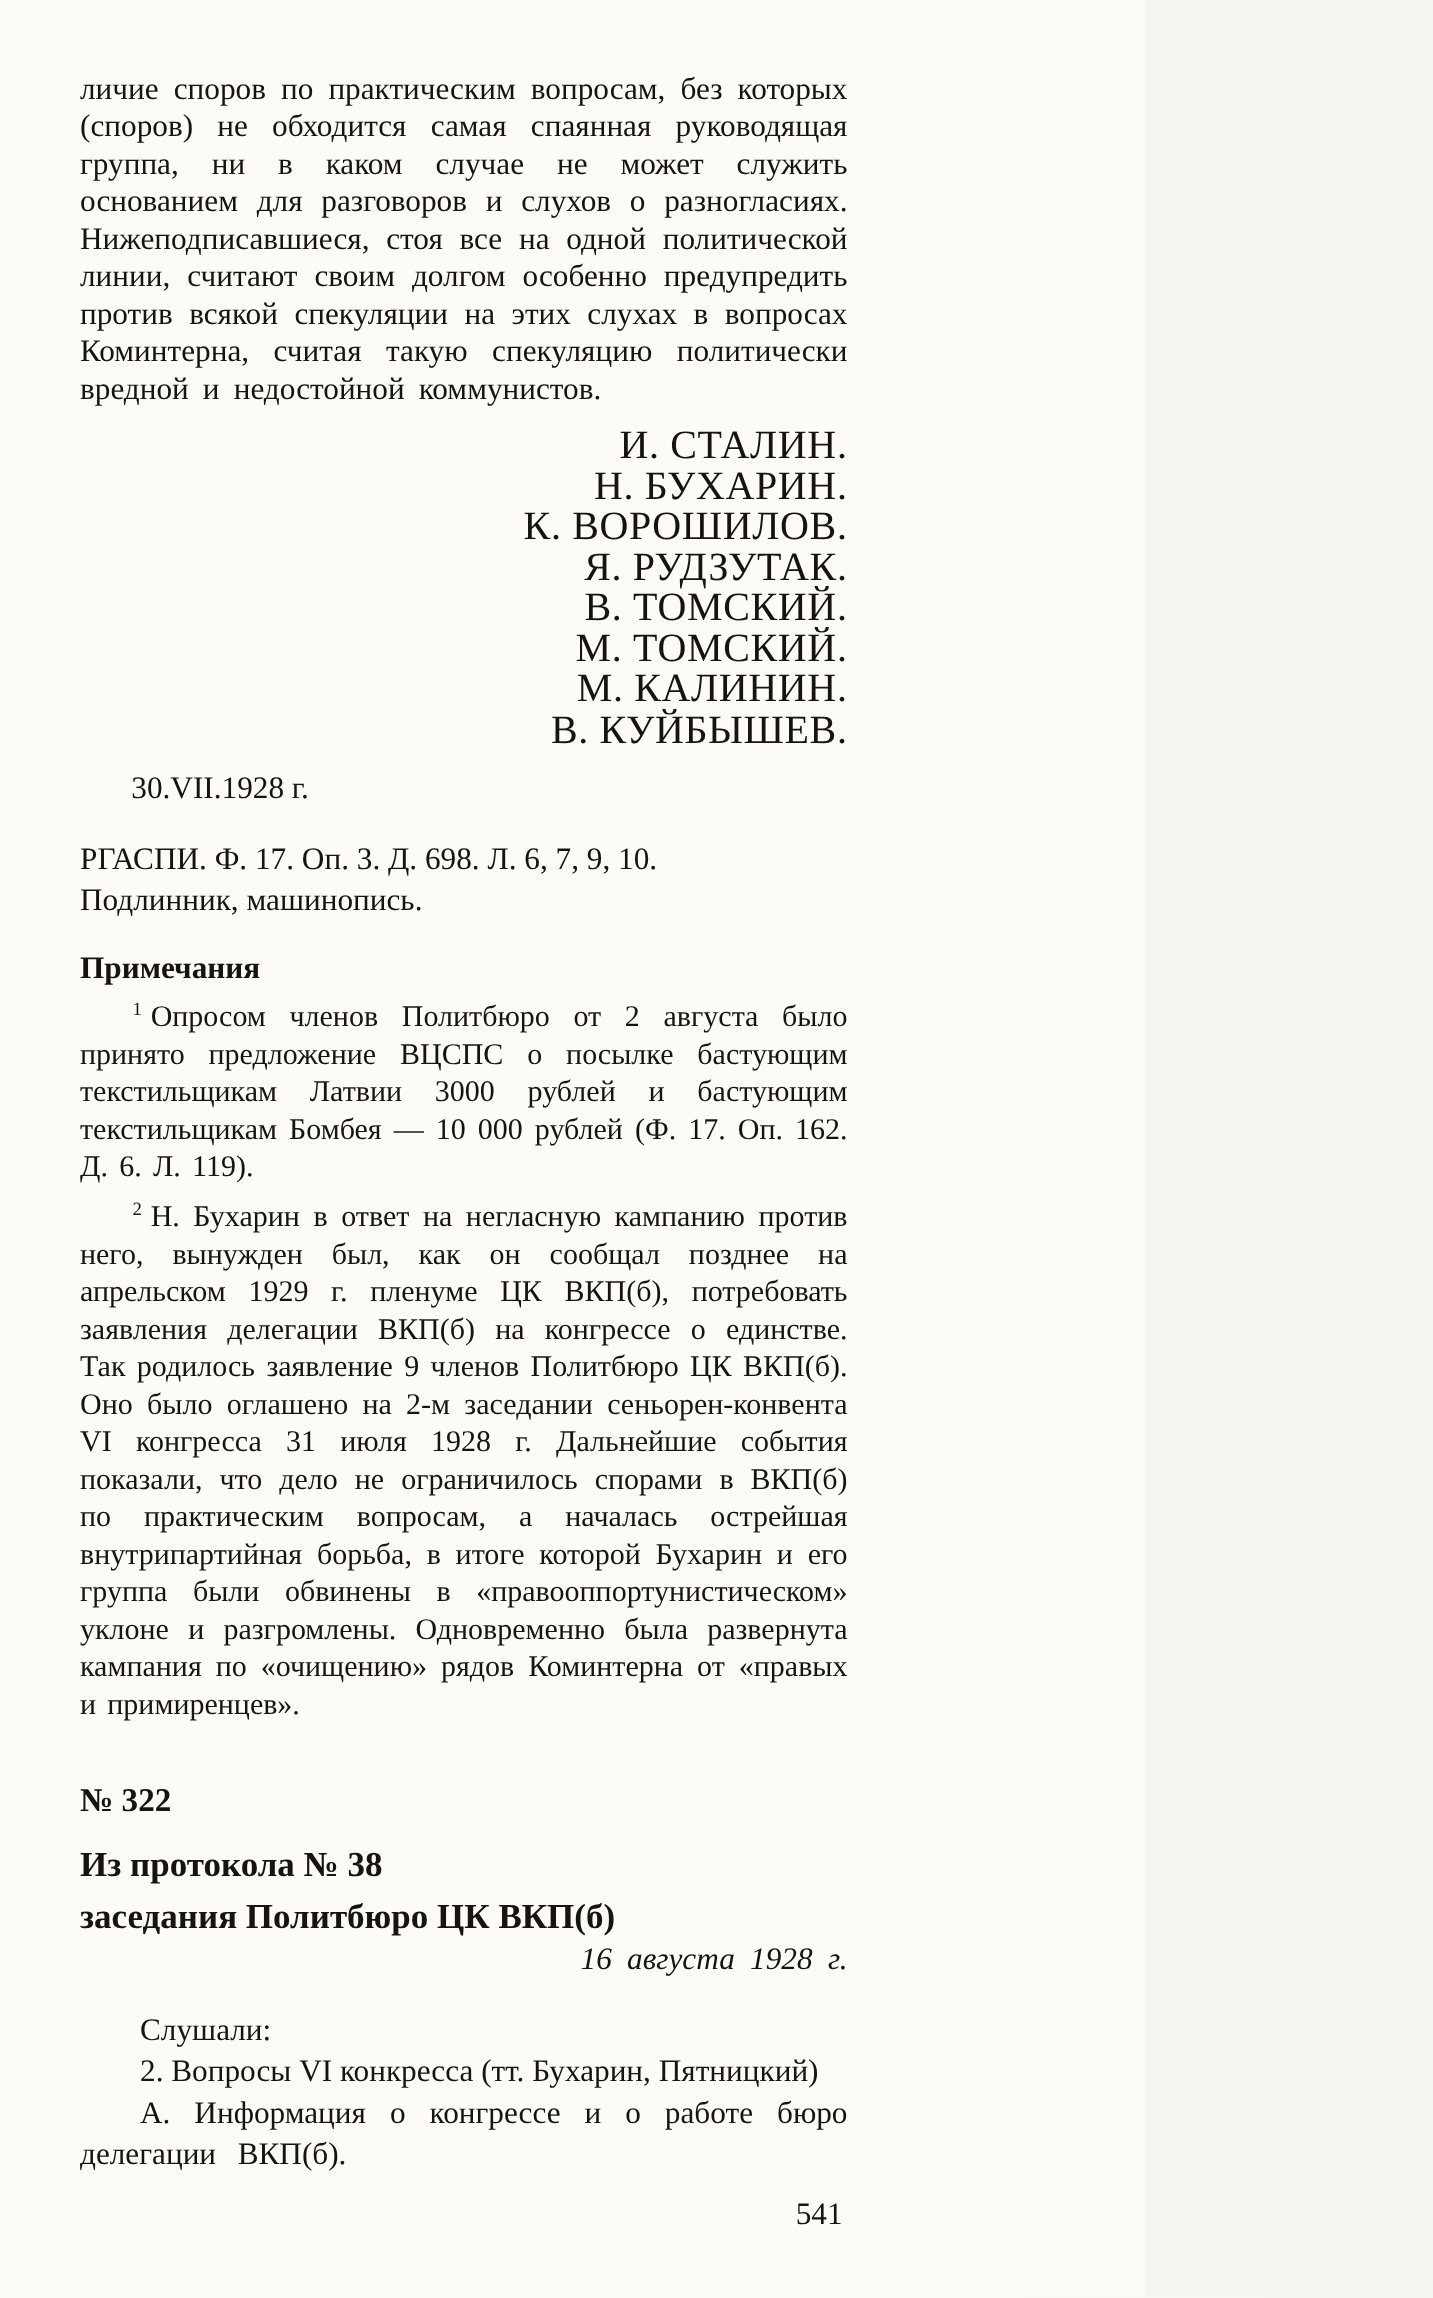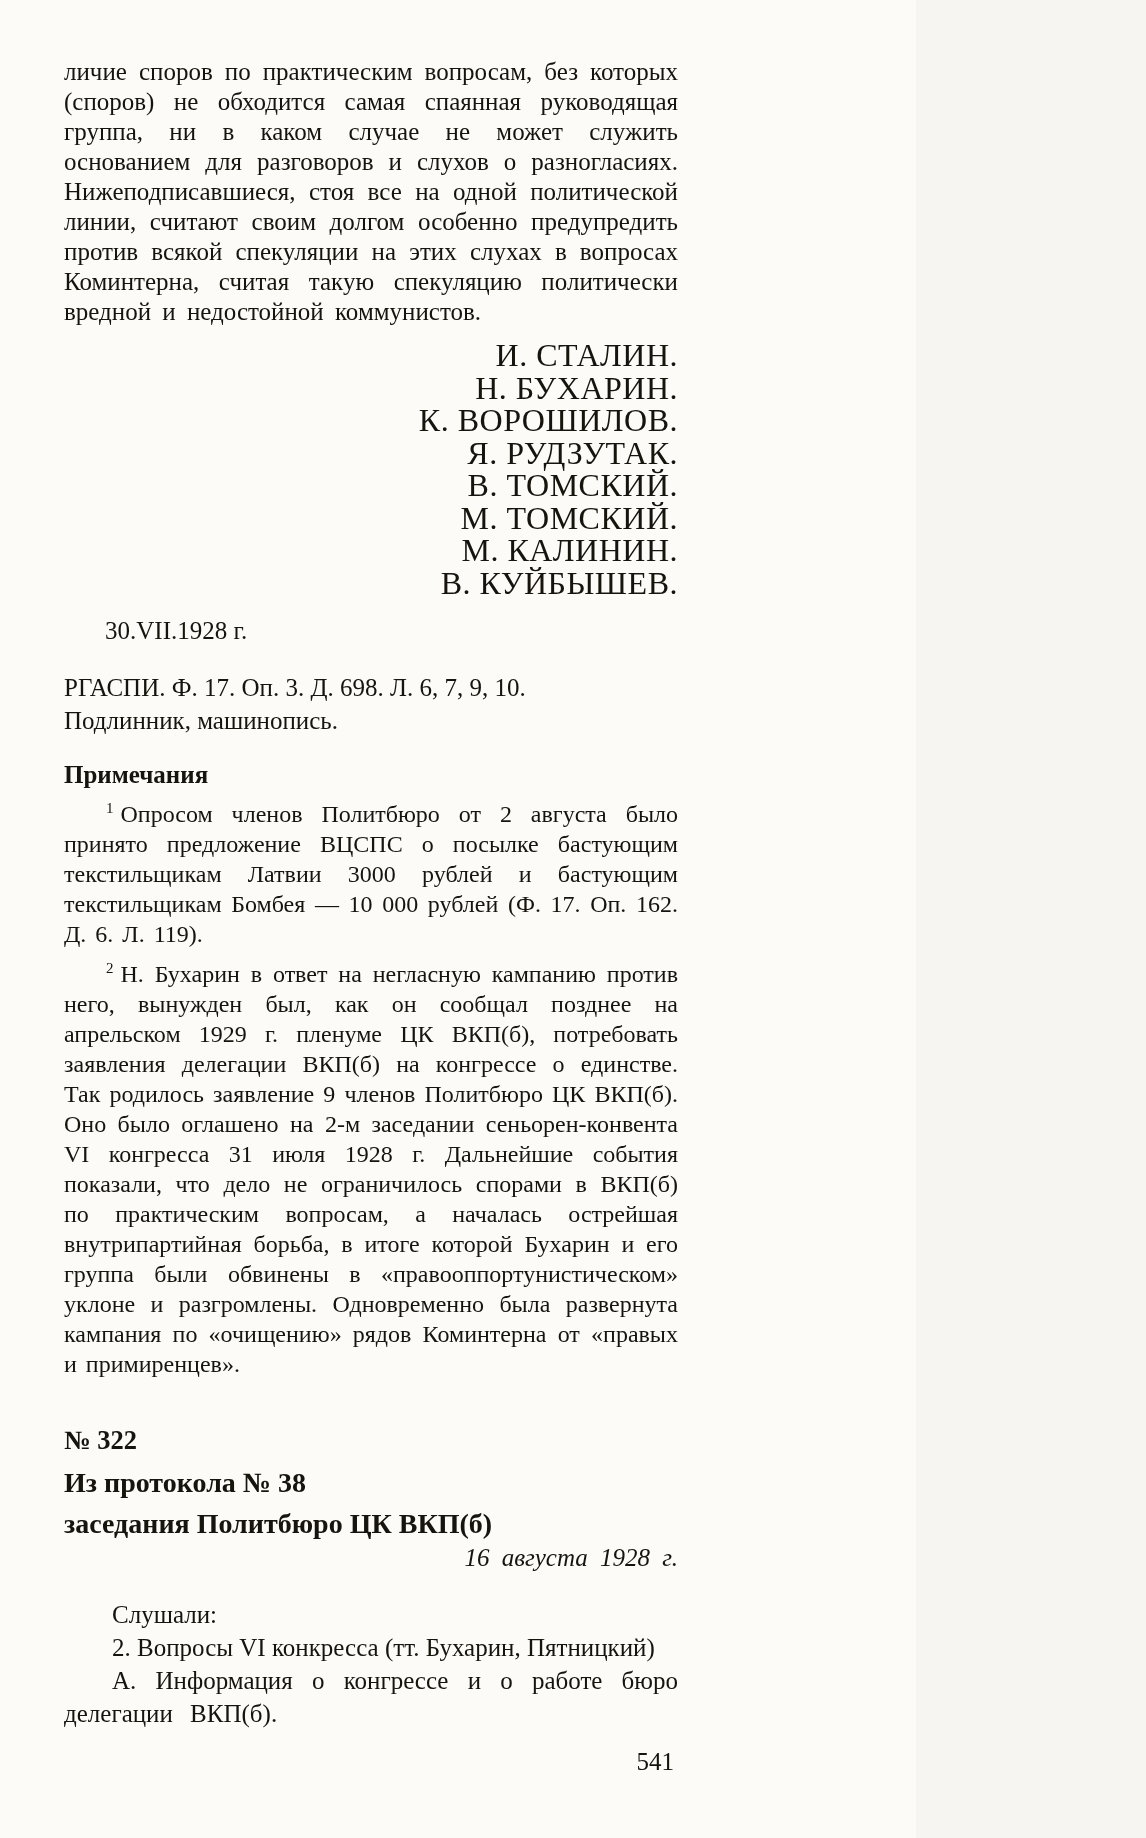--- a/index.html
+++ b/index.html
@@ -63,21 +63,21 @@
     font-size: 15px;
     line-height: 0;
     margin-right: 7px;
   }
   .doc-number {
     margin-top: 46px;
     font-weight: bold;
     font-size: 26.5px;
   }
   .doc-title {
-    margin-top: 6px;
+    margin-top: 16px;
     font-weight: bold;
     font-size: 28px;
     line-height: 41px;
   }
   .doc-date {
     text-align: right;
     font-style: italic;
     font-size: 25px;
     word-spacing: 6px;
   }

